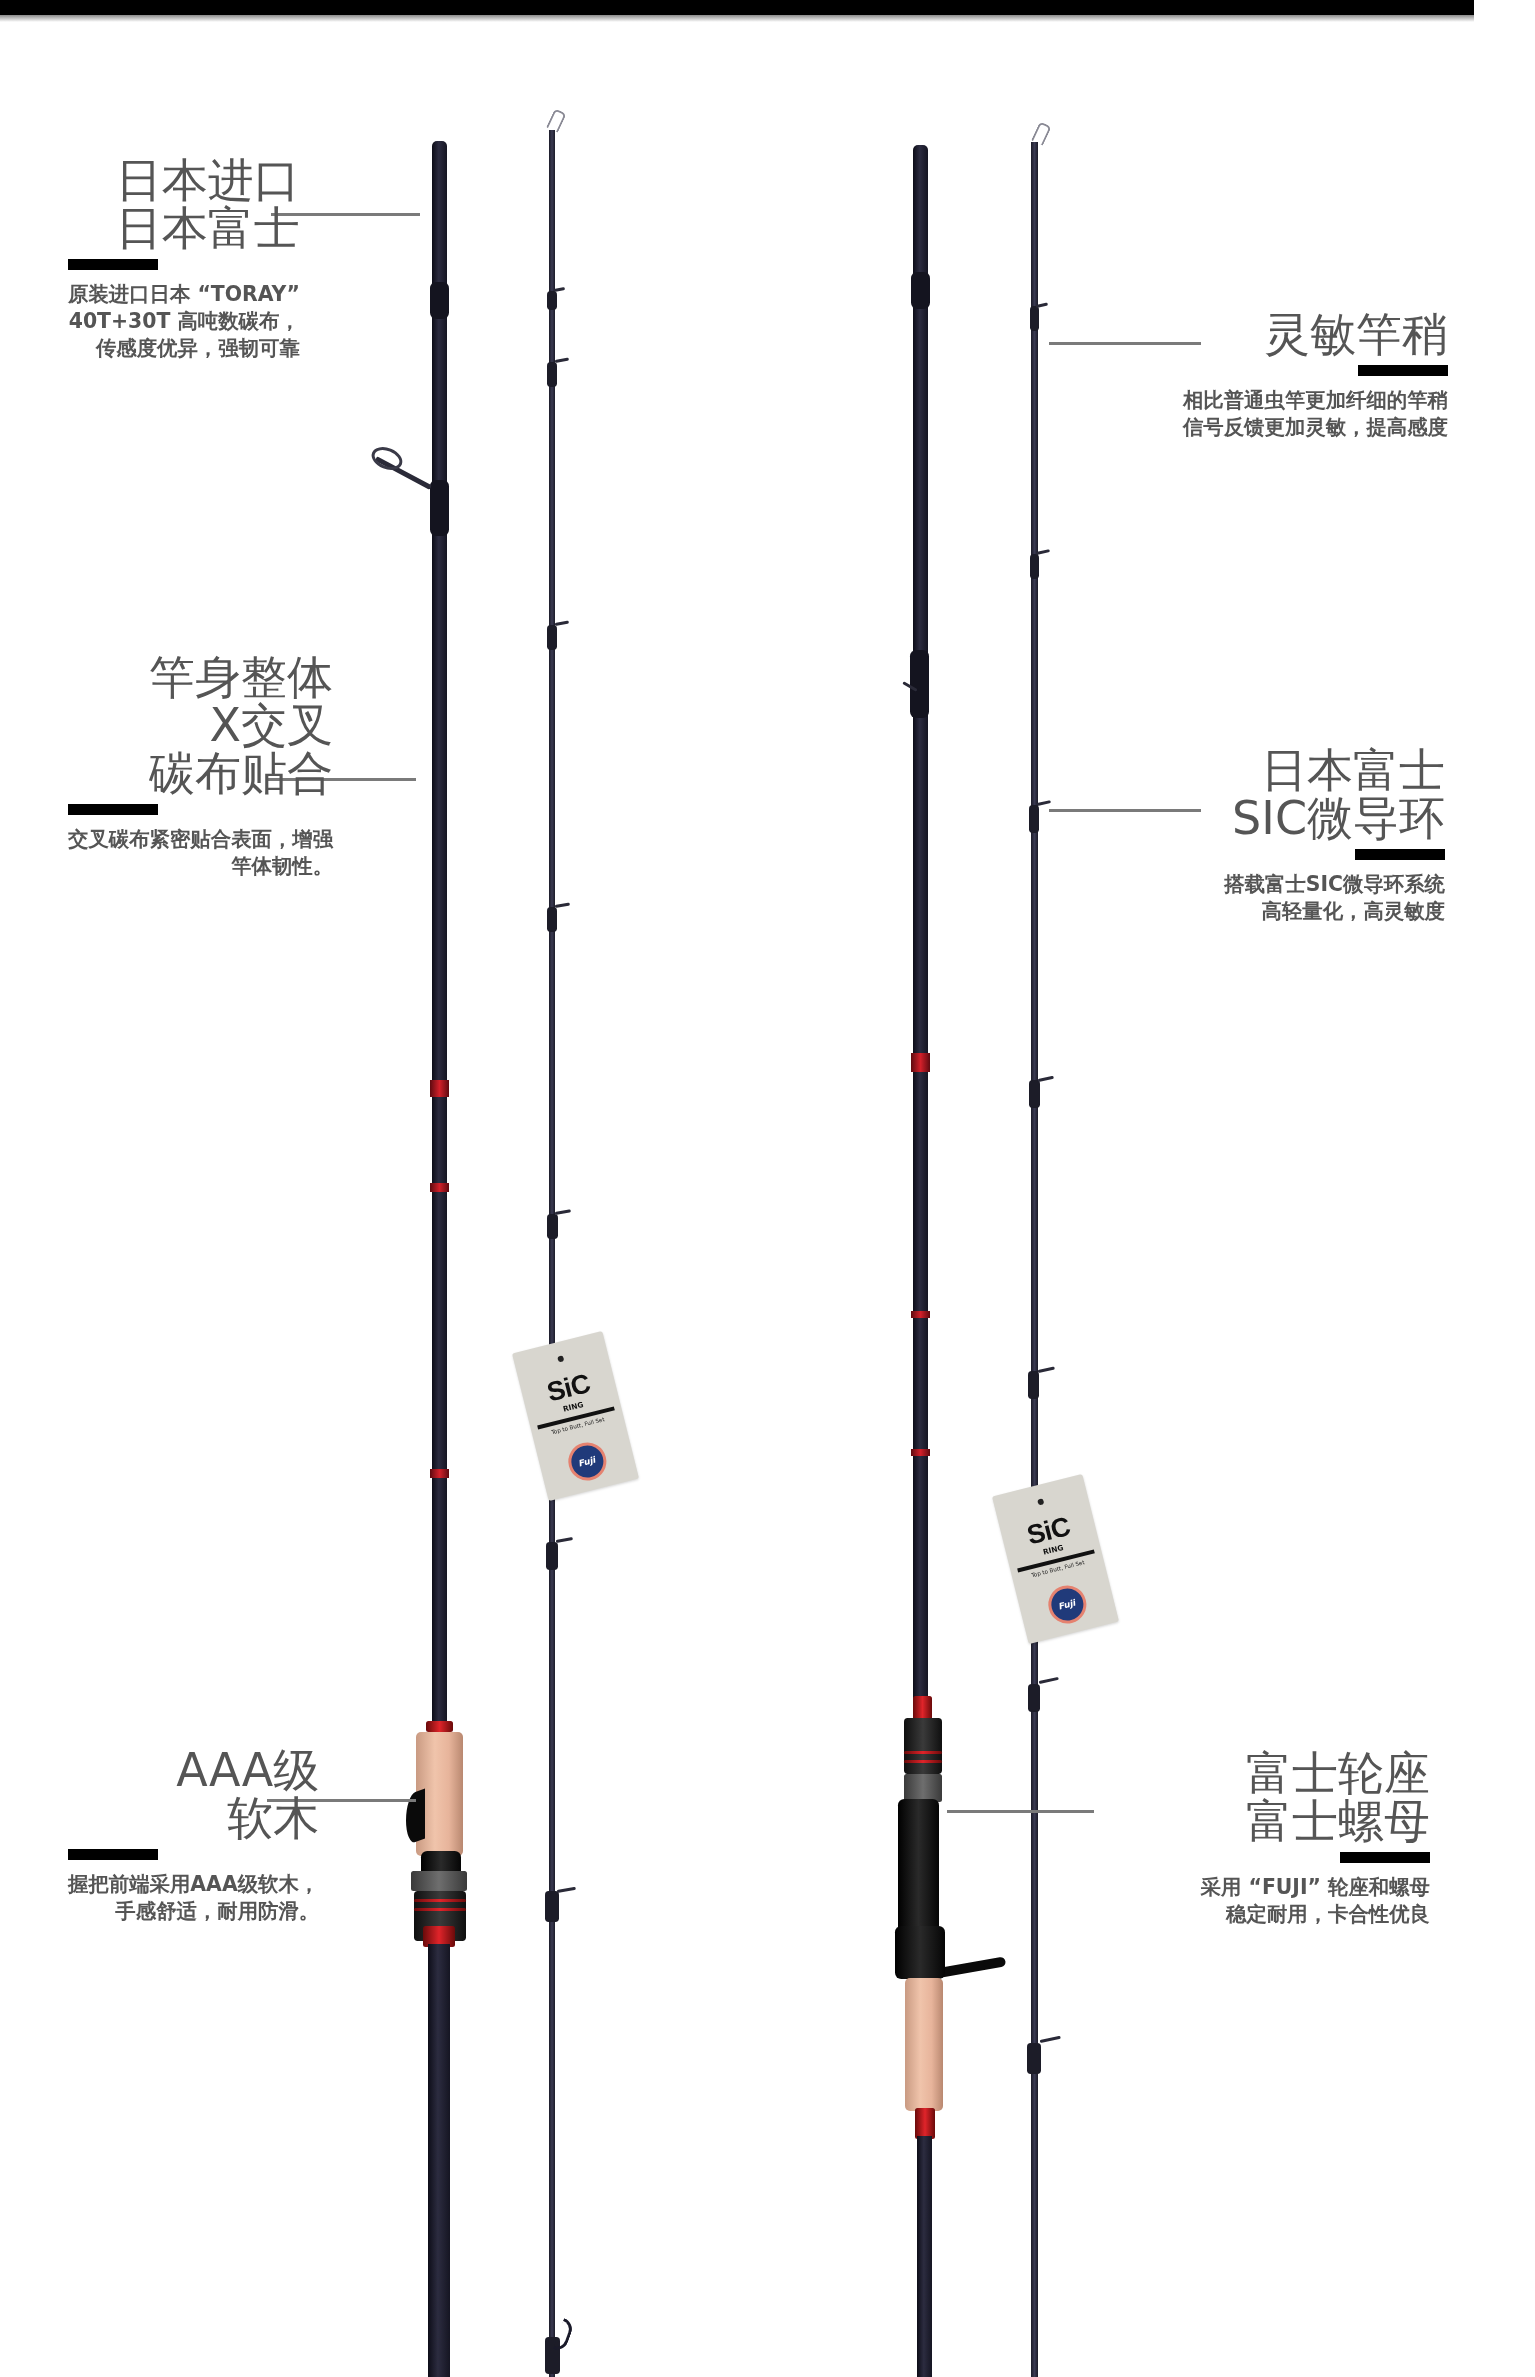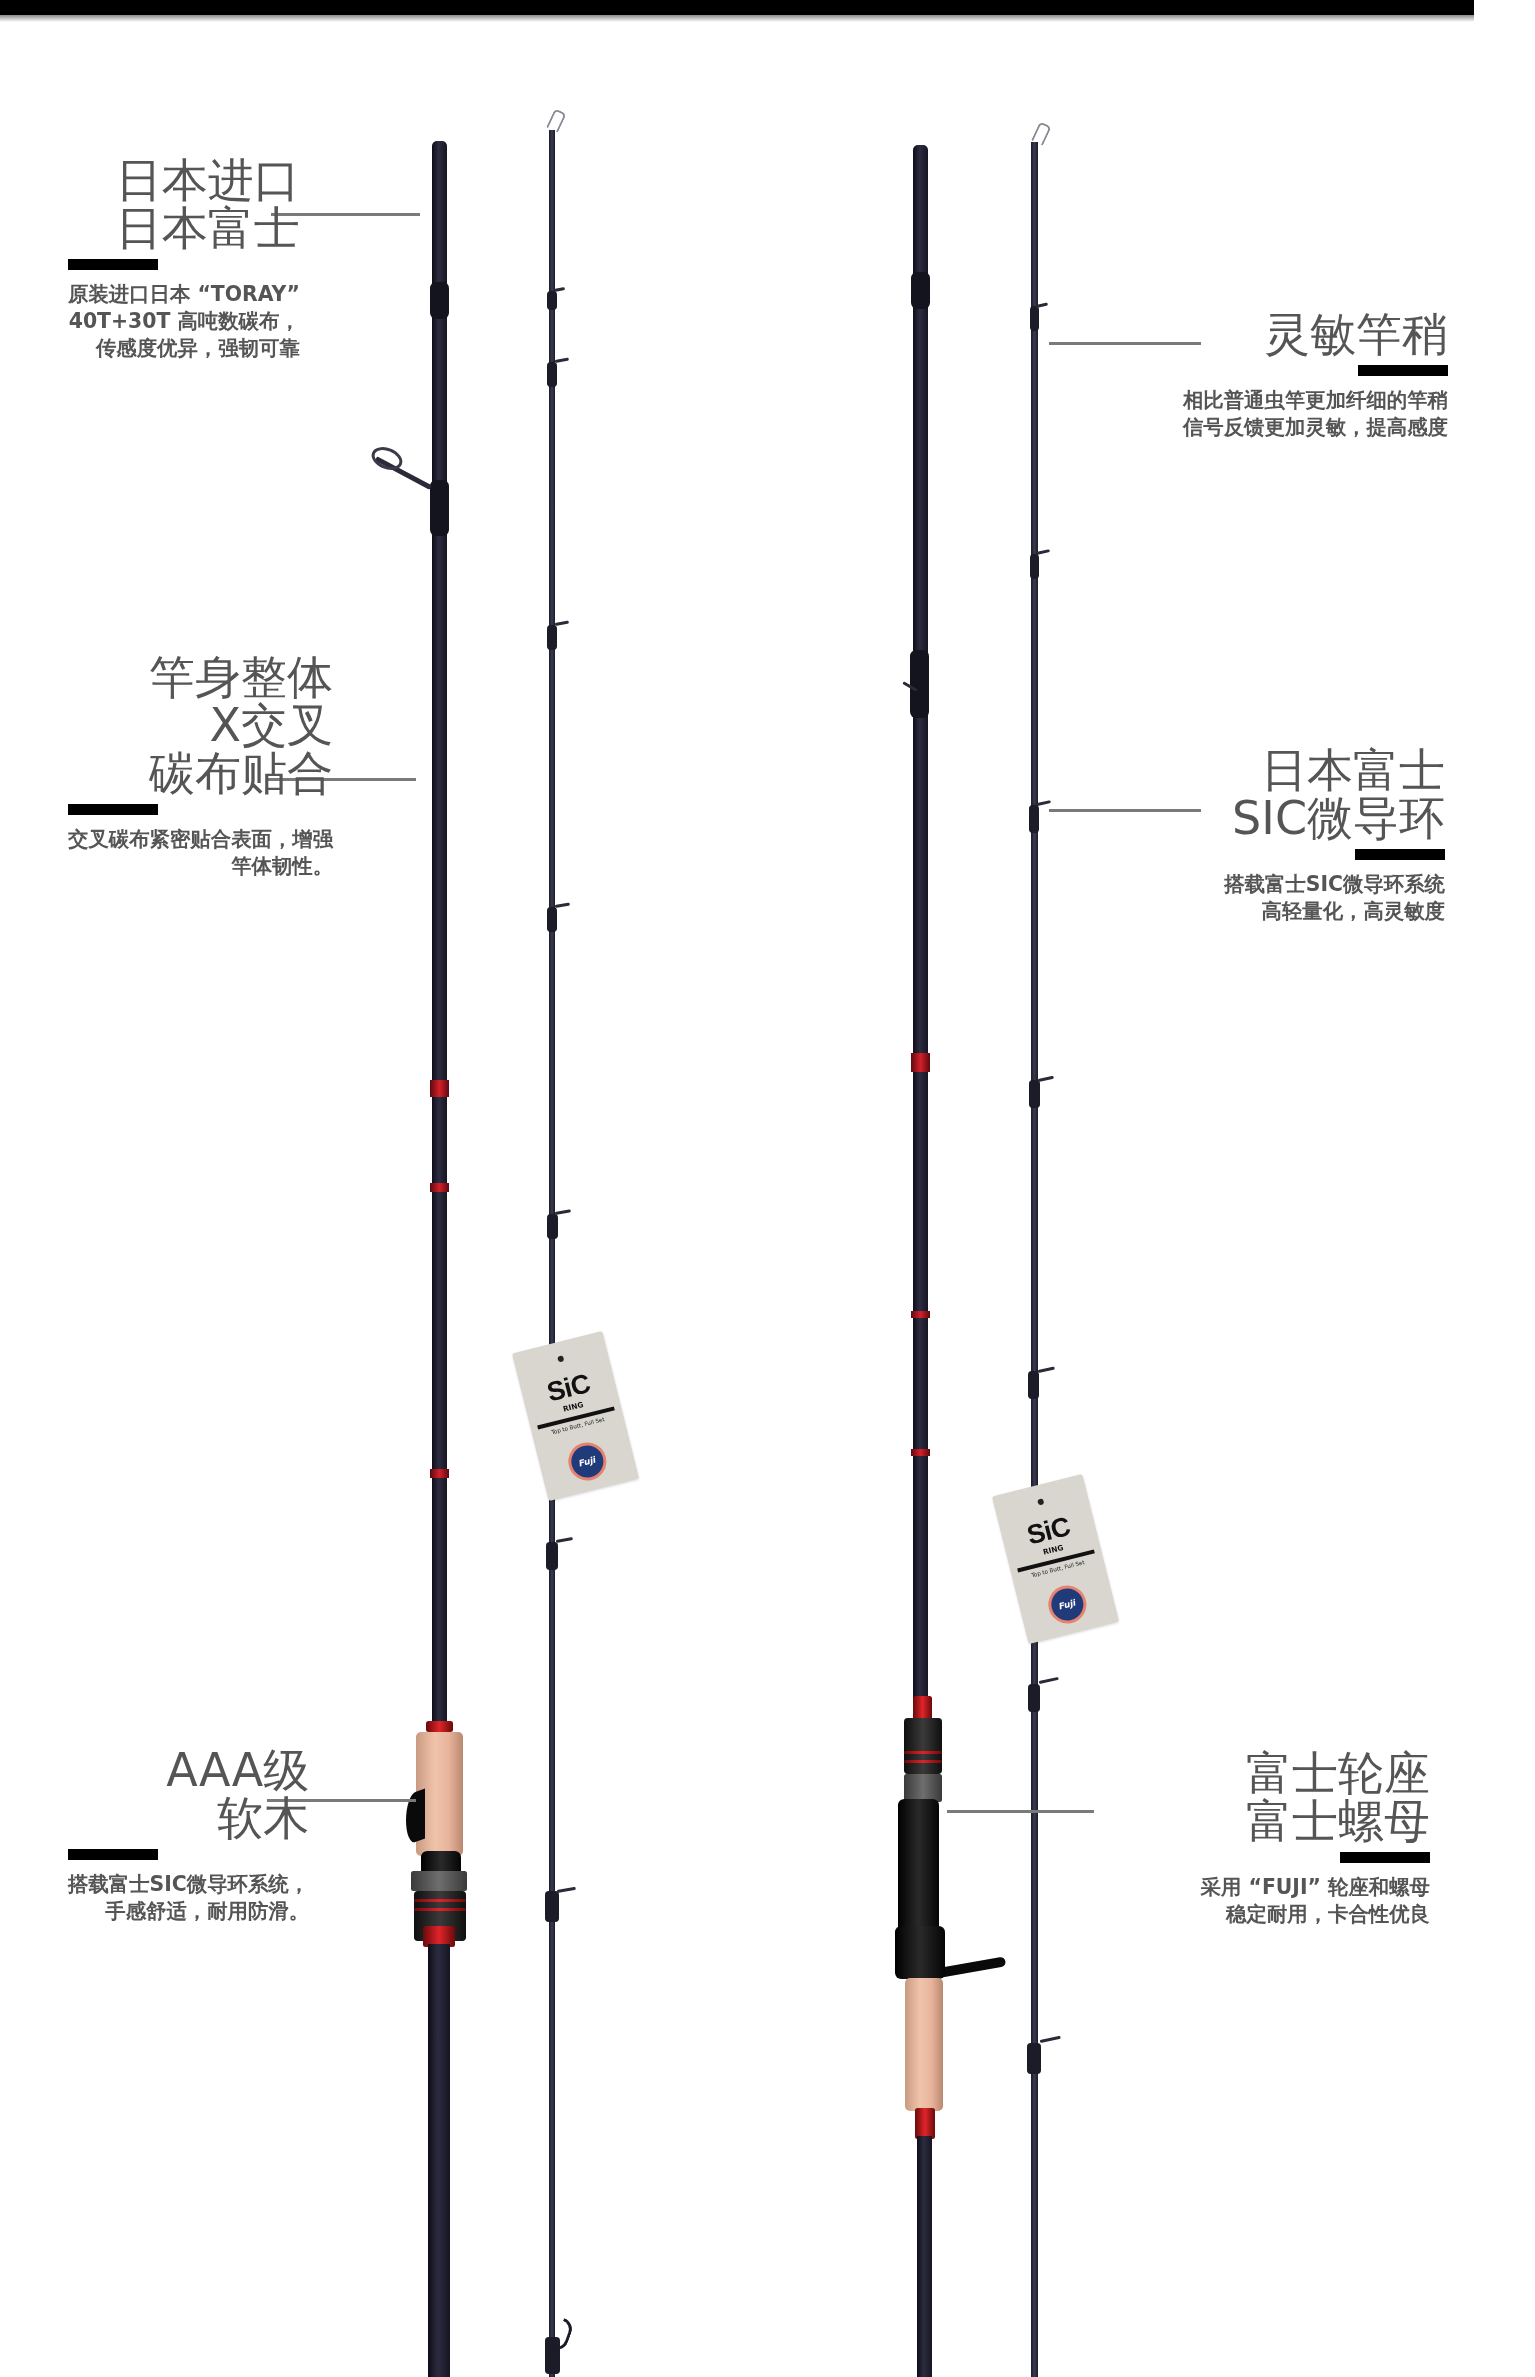--- a/index.html
+++ b/index.html
@@ -186,21 +186,21 @@
 </div>
 
 <div class="leader" style="left:267px; top:1799px; width:149px;"></div>
 <div class="callout" style="left:68px; top:1746px;">
   <div class="title">
     <div>AAA级</div>
     <div>软木</div>
   </div>
   <div class="underline"></div>
   <div class="desc">
-    <div>搭载富士SIC微导环系统，</div>
+    <div>握把前端采用AAA级软木，</div>
     <div>手感舒适，耐用防滑。</div>
   </div>
 </div>
 
 <div class="leader" style="left:1049px; top:342px; width:152px;"></div>
 <div class="callout right" style="right:87px; top:310px;text-align:right;">
   <div class="title">
     <div>灵敏竿稍</div>
   </div>
   <div class="underline"></div>

